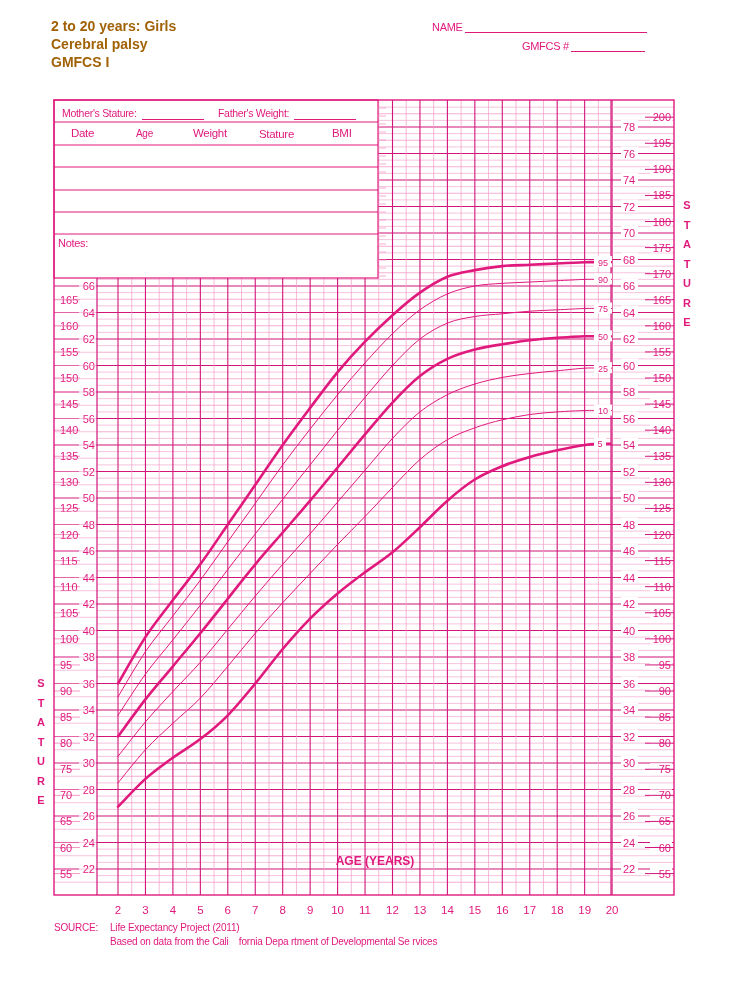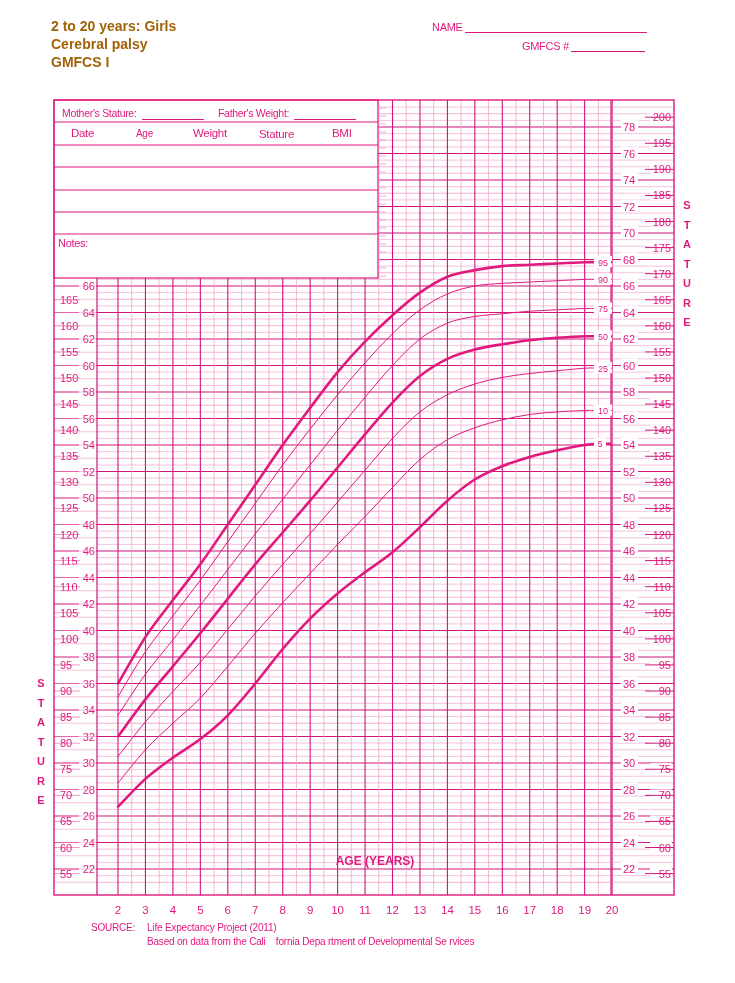--- a/index.html
+++ b/index.html
@@ -1,21 +1,21 @@
 <!DOCTYPE html>
 <html><head>
 <meta charset="utf-8">
 <style>
   html,body{margin:0;padding:0;background:#ffffff;}
   body{width:735px;height:983px;position:relative;overflow:hidden;font-family:"Liberation Sans",sans-serif;color:#e0197d;}
   .title{position:absolute;left:51px;font-weight:bold;font-size:14px;color:#a16207;line-height:17px;}
   .hdr-field{position:absolute;font-size:11px;color:#e0197d;letter-spacing:-0.3px;}
   .hdr-field .line{display:inline-block;border-bottom:1px solid #e0197d;vertical-align:bottom;margin-left:2px;}
   svg{position:absolute;left:0;top:0;}
-  .src{position:absolute;font-size:10px;color:#e0197d;letter-spacing:-0.2px;margin-left:37px;}
+  .src{position:absolute;font-size:10px;color:#e0197d;letter-spacing:-0.2px;}
   .vlabel{position:absolute;font-weight:bold;font-size:11px;color:#e0197d;width:12px;text-align:center;line-height:19.5px;}
   .form-label{position:absolute;font-size:10.5px;color:#e0197d;letter-spacing:-0.3px;}
 </style>
 </head>
 <body>
 
 <div class="title" style="top:18px;">2 to 20 years: Girls</div>
 <div class="title" style="top:36px;">Cerebral palsy</div>
 <div class="title" style="top:54px;">GMFCS I</div>
 

